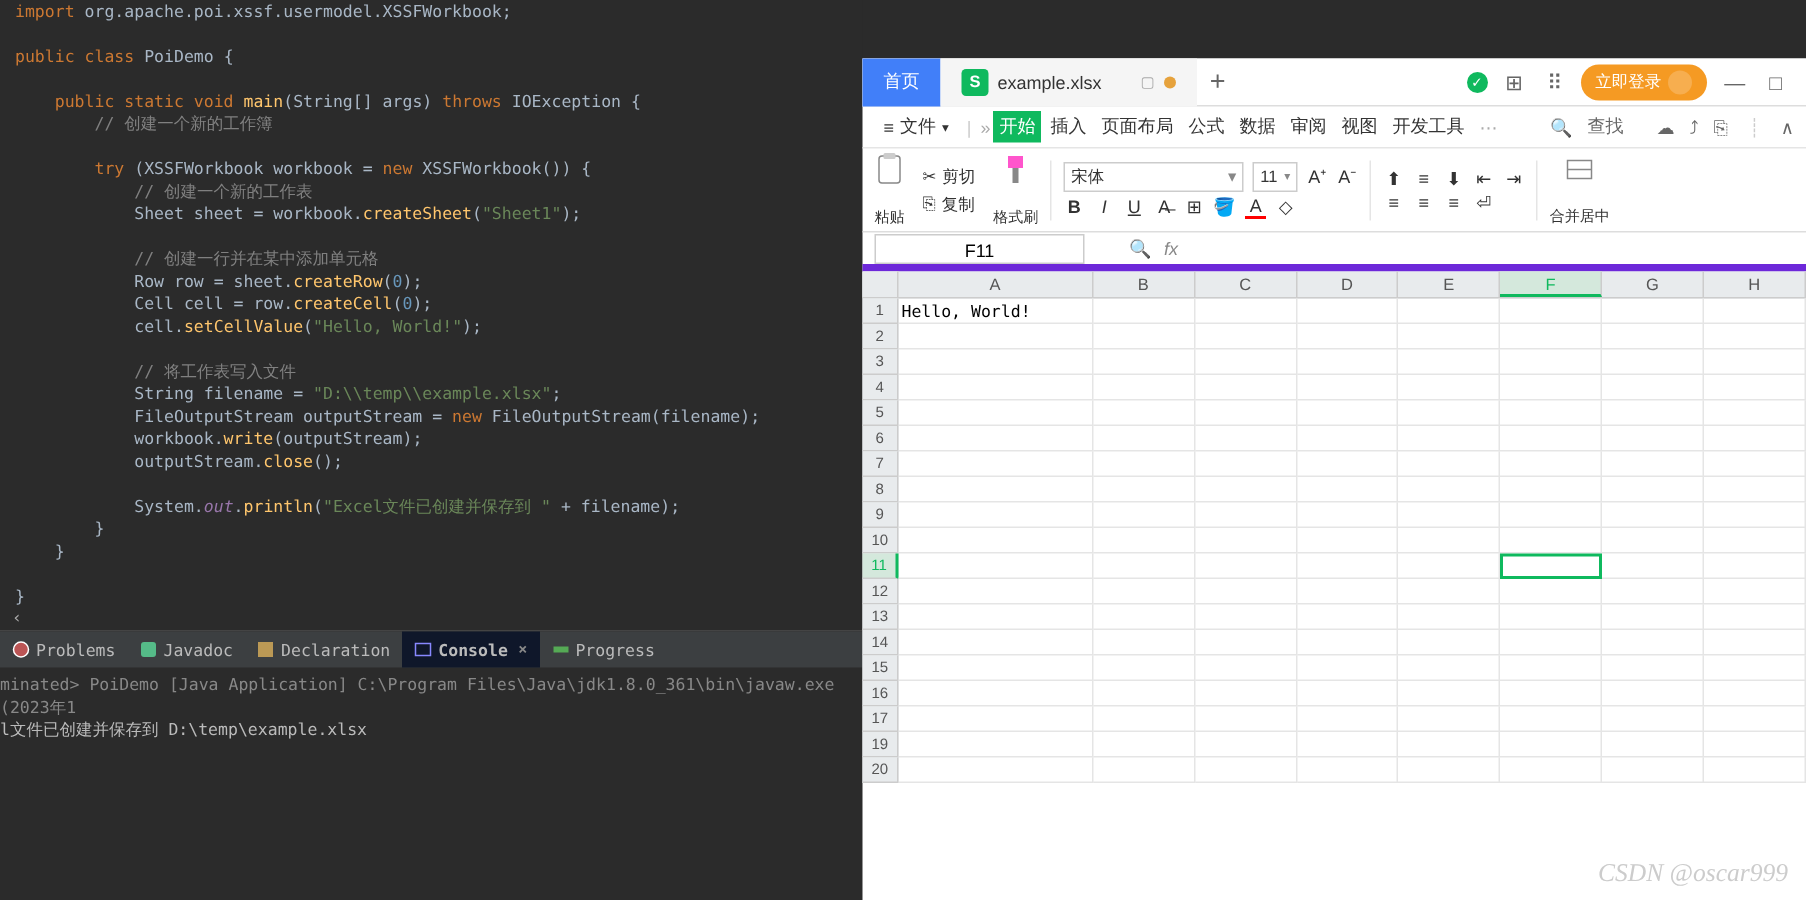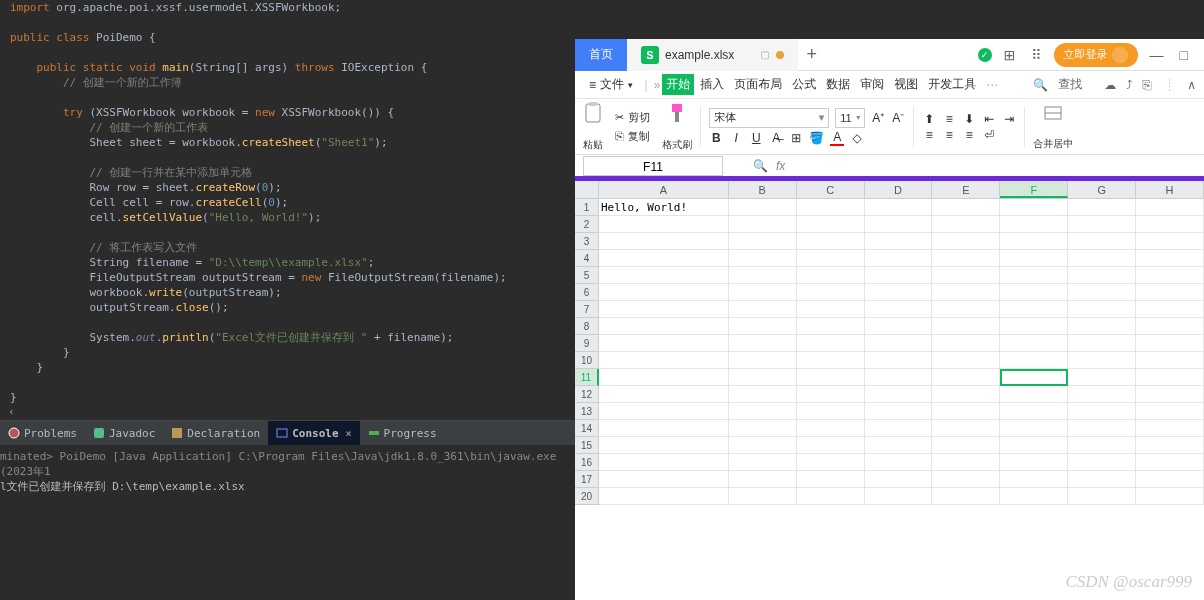--- a/index.html
+++ b/index.html
@@ -497,20 +497,31 @@
           <div class="cell" style="width: 130px;"></div>
           <div class="cell"></div>
           <div class="cell"></div>
           <div class="cell"></div>
           <div class="cell"></div>
           <div class="cell"></div>
           <div class="cell"></div>
           <div class="cell"></div>
         </div>
         <div class="row">
+          <div class="row-h">19</div>
+          <div class="cell" style="width: 130px;"></div>
+          <div class="cell"></div>
+          <div class="cell"></div>
+          <div class="cell"></div>
+          <div class="cell"></div>
+          <div class="cell"></div>
+          <div class="cell"></div>
+          <div class="cell"></div>
+        </div>
+        <div class="row">
           <div class="row-h">20</div>
           <div class="cell" style="width: 130px;"></div>
           <div class="cell"></div>
           <div class="cell"></div>
           <div class="cell"></div>
           <div class="cell"></div>
           <div class="cell"></div>
           <div class="cell"></div>
           <div class="cell"></div>
         </div>

